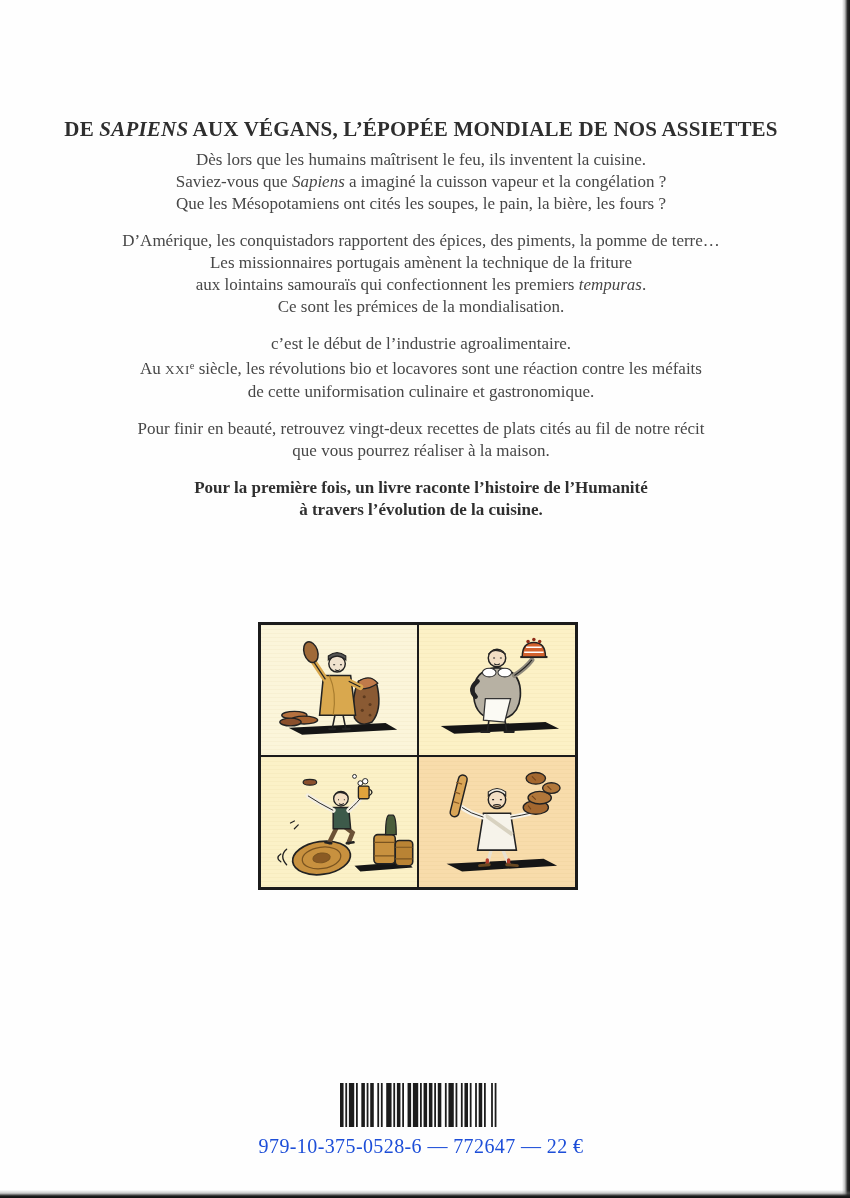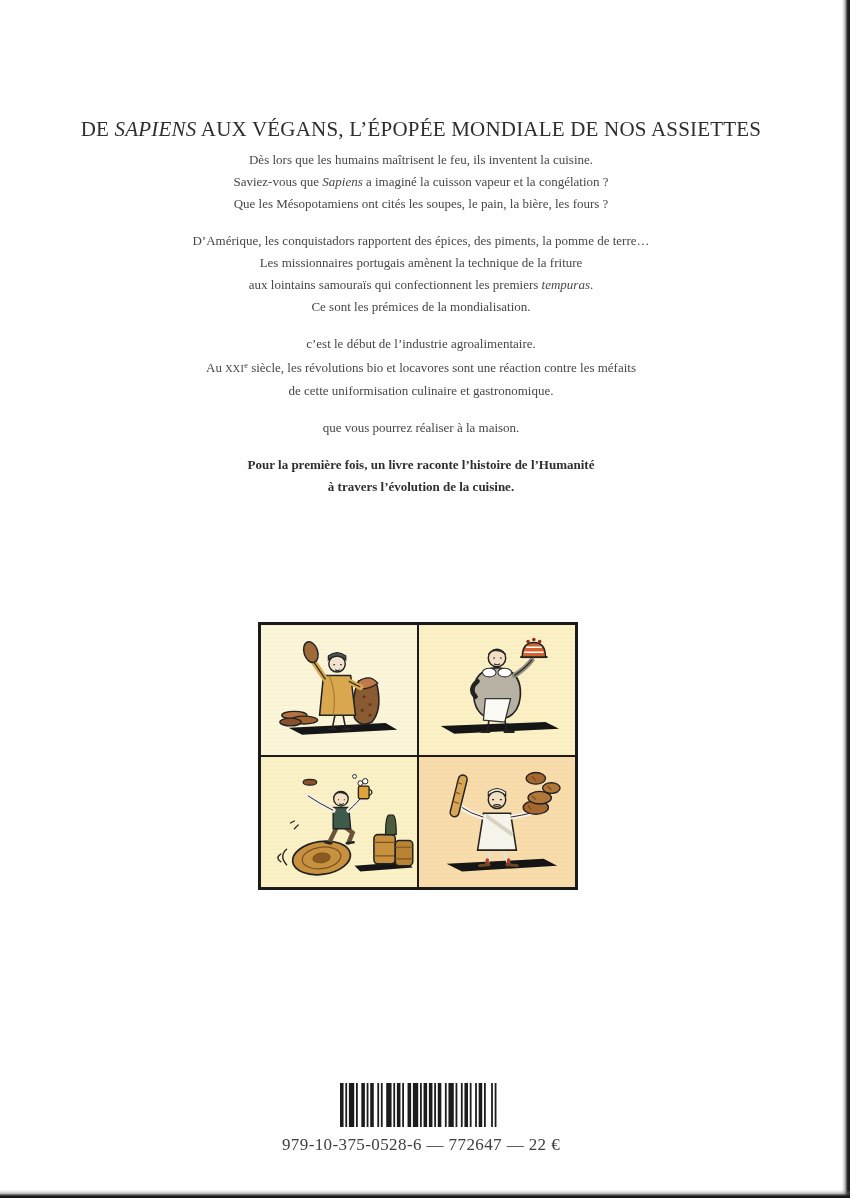--- a/index.html
+++ b/index.html
@@ -16,28 +16,28 @@
     background:linear-gradient(to right, rgba(120,120,120,0) 0%, rgba(120,120,120,.45) 35%, #262626 70%, #141414 100%);
   }
   .edge-bottom{
     position:absolute;bottom:0;left:0;width:100%;height:8px;
     background:linear-gradient(to bottom, rgba(140,140,140,0) 0%, rgba(120,120,120,.4) 40%, #1d1d1d 75%, #111 100%);
   }
   
   .title{
     position:absolute;top:103px;left:0;width:842px;
     text-align:center;
-    font-weight:400;font-size:21px;letter-spacing:.2px;
+    font-weight:700;font-size:21px;letter-spacing:.2px;
     color:#2e2e2e;
   }
   .title .it{font-style:italic;}
   
   .bodytext{
     position:absolute;top:149px;left:0;width:842px;
-    text-align:center;font-size:13px;line-height:22px;color:#474747;
+    text-align:center;font-size:17px;line-height:22px;color:#474747;
   }
   .para{margin:0 0 15px 0;}
   .para.bold{font-weight:700;color:#2f2f2f;margin-top:0;}
   .line{display:block;}
   .it{font-style:italic;}
   .sc{font-size:.78em;letter-spacing:.4px;}
   .sup{font-size:.62em;vertical-align:.5em;}
   
   .illustration{
     position:absolute;left:258px;top:622px;width:320px;height:268px;
@@ -50,21 +50,21 @@
   }
   .panel svg{position:absolute;inset:0;width:100%;height:100%;}
   .p-tl{background-color:#fbf5da;border-right:1.5px solid #1b1b1b;border-bottom:1.5px solid #1b1b1b;}
   .p-tr{background-color:#fcf1c6;border-left:1.5px solid #1b1b1b;border-bottom:1.5px solid #1b1b1b;}
   .p-bl{background-color:#fbf1c7;border-right:1.5px solid #1b1b1b;border-top:1.5px solid #1b1b1b;}
   .p-br{background-color:#f8dcab;border-left:1.5px solid #1b1b1b;border-top:1.5px solid #1b1b1b;}
   
   .barcode{position:absolute;left:337px;top:1083px;width:166px;height:44px;}
   .isbn{
     position:absolute;top:1135px;left:0;width:842px;text-align:center;
-    font-size:17px;letter-spacing:.4px;color:#404040;
+    font-size:20px;letter-spacing:.4px;color:#1d4ed8;
   }
 </style>
 </head>
 <body>
 
 <div class="cover">
 
   <h1 class="title"><span>DE </span><span class="it">SAPIENS</span><span> AUX VÉGANS, L’ÉPOPÉE MONDIALE DE NOS ASSIETTES</span></h1>
 
   <div class="bodytext">
@@ -78,20 +78,21 @@
         <span class="line"><span>Les missionnaires portugais amènent la technique de la friture</span></span>
         <span class="line"><span>aux lointains samouraïs qui confectionnent les premiers </span><span class="it">tempuras</span><span>.</span></span>
         <span class="line"><span>Ce sont les prémices de la mondialisation.</span></span>
       </p>
       <p class="para">
         <span class="line"><span>c’est le début de l’industrie agroalimentaire.</span></span>
         <span class="line"><span>Au </span><span class="sc">XXI</span><span class="sup">e</span><span> siècle, les révolutions bio et locavores sont une réaction contre les méfaits</span></span>
         <span class="line"><span>de cette uniformisation culinaire et gastronomique.</span></span>
       </p>
       <p class="para">
+        <span class="line"><span>Pour finir en beauté, retrouvez vingt-deux recettes de plats cités au fil de notre récit</span></span>
         <span class="line"><span>que vous pourrez réaliser à la maison.</span></span>
       </p>
       <p class="para bold">
         <span class="line"><span>Pour la première fois, un livre raconte l’histoire de l’Humanité</span></span>
         <span class="line"><span>à travers l’évolution de la cuisine.</span></span>
       </p>
     </div>
 
   <div class="illustration">
 

